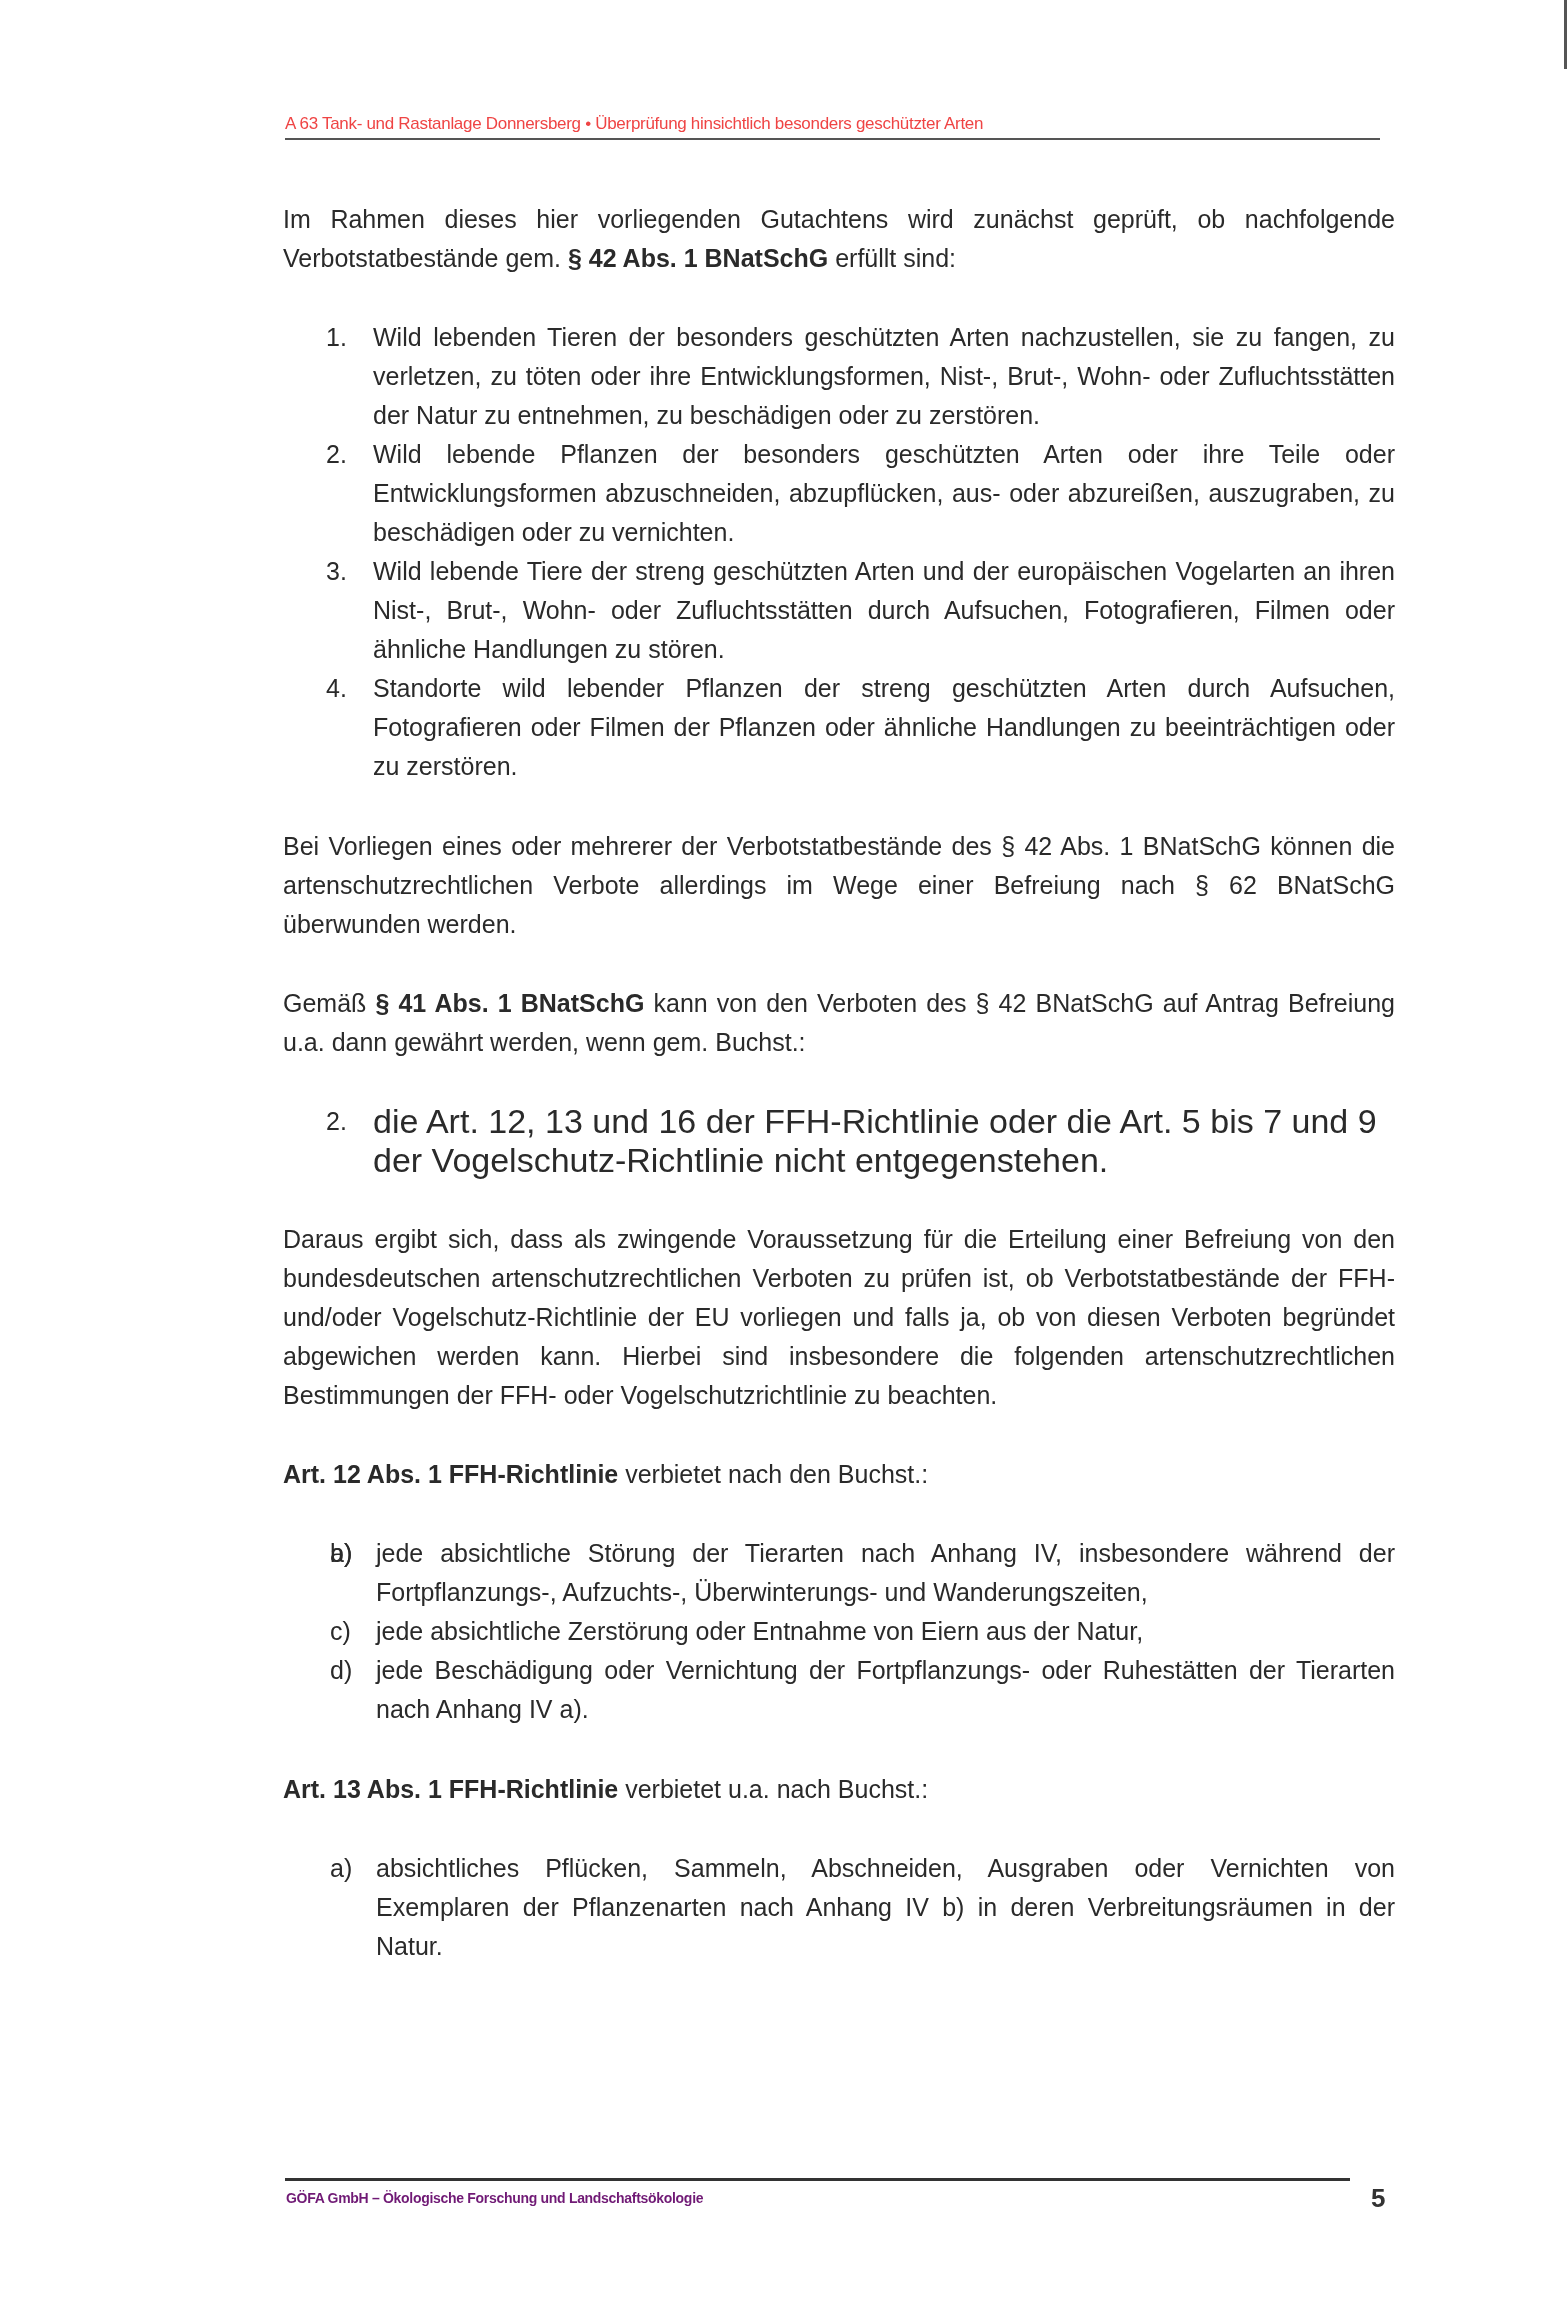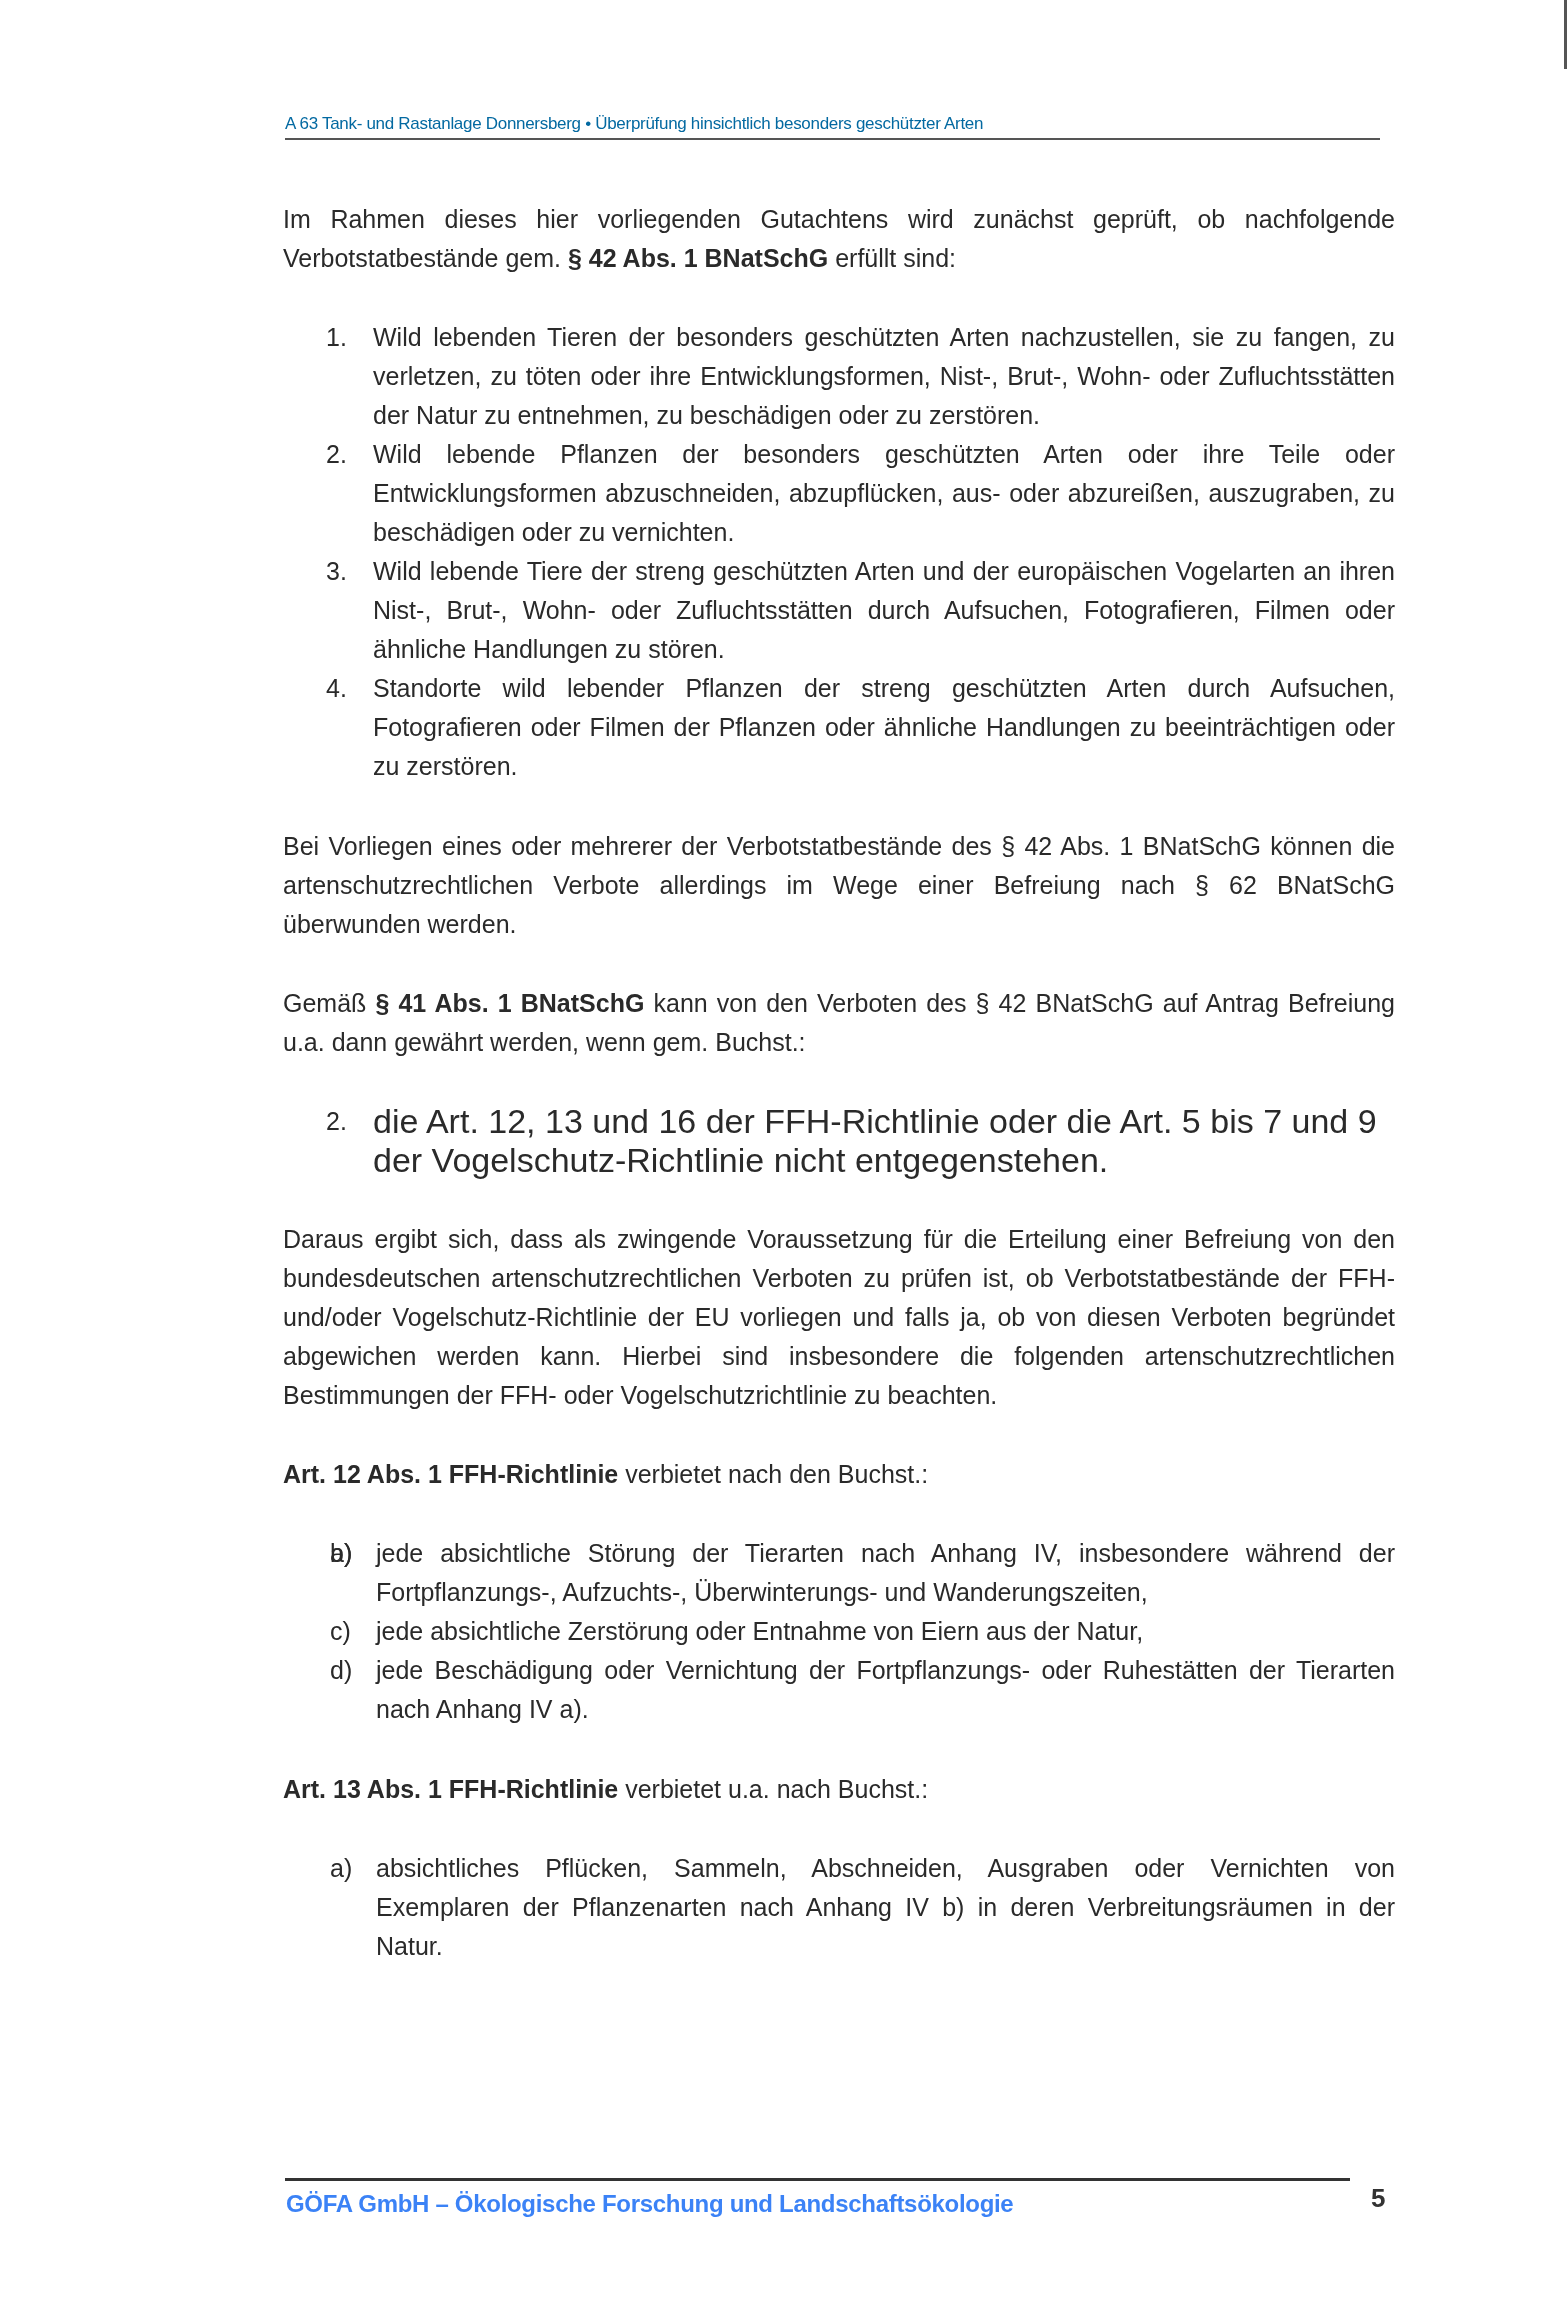--- a/index.html
+++ b/index.html
@@ -3,34 +3,34 @@
 <meta charset="utf-8">
 <style>
   html, body { margin: 0; padding: 0; background: #ffffff; }
   body {
     width: 1568px; height: 2319px; position: relative; overflow: hidden;
     font-family: "Liberation Sans", sans-serif; color: #2a2a2a;
   }
   .edge-mark { position: absolute; left: 1564px; top: 0; width: 3.4px; height: 69px; background: #555; }
   .header {
     position: absolute; left: 285px; top: 114px; width: 1095px;
-    font-size: 17px; color: #0369a1; letter-spacing: -0.3px;
+    font-size: 17px; color: #ef4444; letter-spacing: -0.3px;
   }
   .header-rule { position: absolute; left: 285px; top: 138px; width: 1095px; height: 1.7px; background: #555; }
   .content { position: absolute; left: 283px; top: 200px; width: 1112px; }
   .p { font-size: 25px; line-height: 39px; margin: 0 0 40px 0; text-align: justify; }
   .p b { font-weight: bold; }
   ol.num, ol.alpha { margin: 0 0 41px 0; padding: 0; list-style: none; }
   .li { position: relative; padding-left: 90px; font-size: 25px; line-height: 39px; text-align: justify; }
   .li .marker { position: absolute; left: 43px; top: 0; }
   .alpha .li { padding-left: 93px; }
   .alpha .li .marker { left: 47px; }
   .indented { padding-left: 90px; font-size: 34px; line-height: 39px; margin: 0 0 40px 0; }
   .footer-rule { position: absolute; left: 285px; top: 2178px; width: 1065px; height: 2.6px; background: #333; }
-  .footer { position: absolute; left: 286px; top: 2190px; font-size: 24px; font-weight: bold; color: #3b82f6; letter-spacing: -0.3px; }
+  .footer { position: absolute; left: 286px; top: 2190px; font-size: 14px; font-weight: bold; color: #701a75; letter-spacing: -0.3px; }
   .page-num { position: absolute; left: 1371px; top: 2183px; font-size: 26px; font-weight: bold; color: #333; }
 </style>
 </head>
 <body>
 
 <div class="edge-mark"></div>
 
 <div class="header">A 63  Tank- und Rastanlage Donnersberg • Überprüfung hinsichtlich besonders geschützter Arten</div>
 <div class="header-rule"></div>
 

